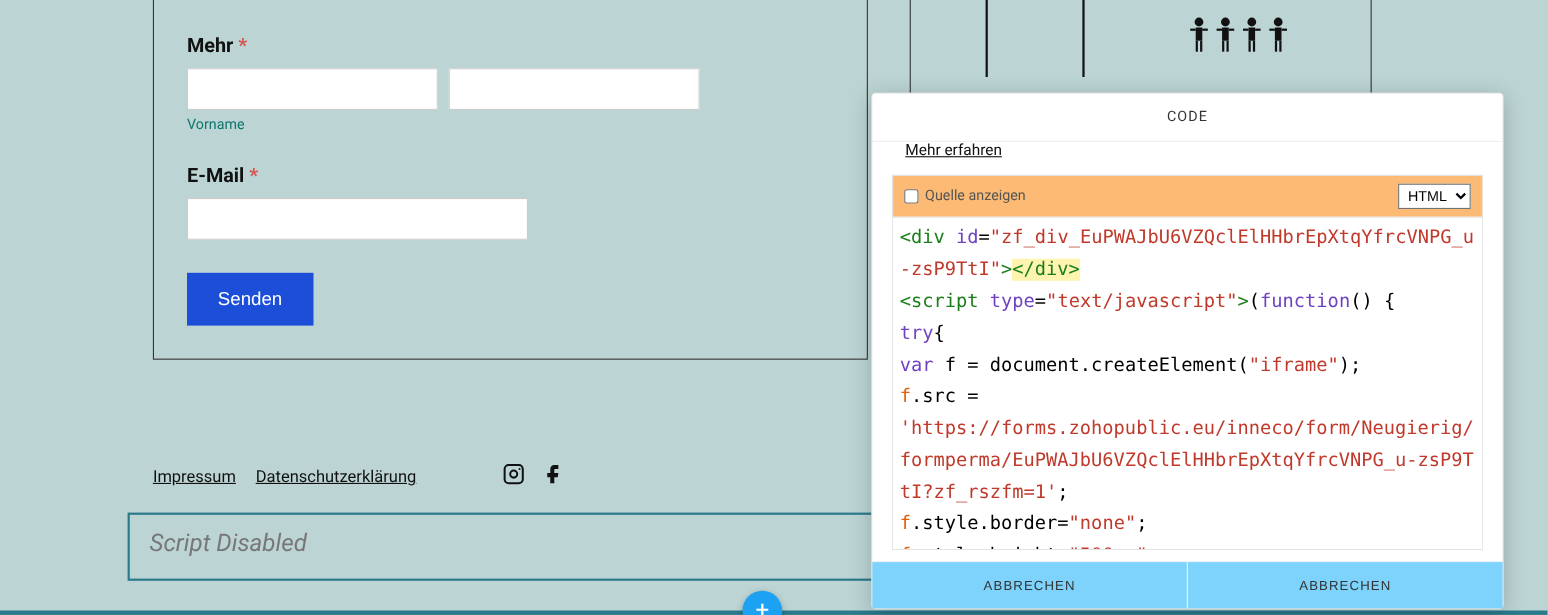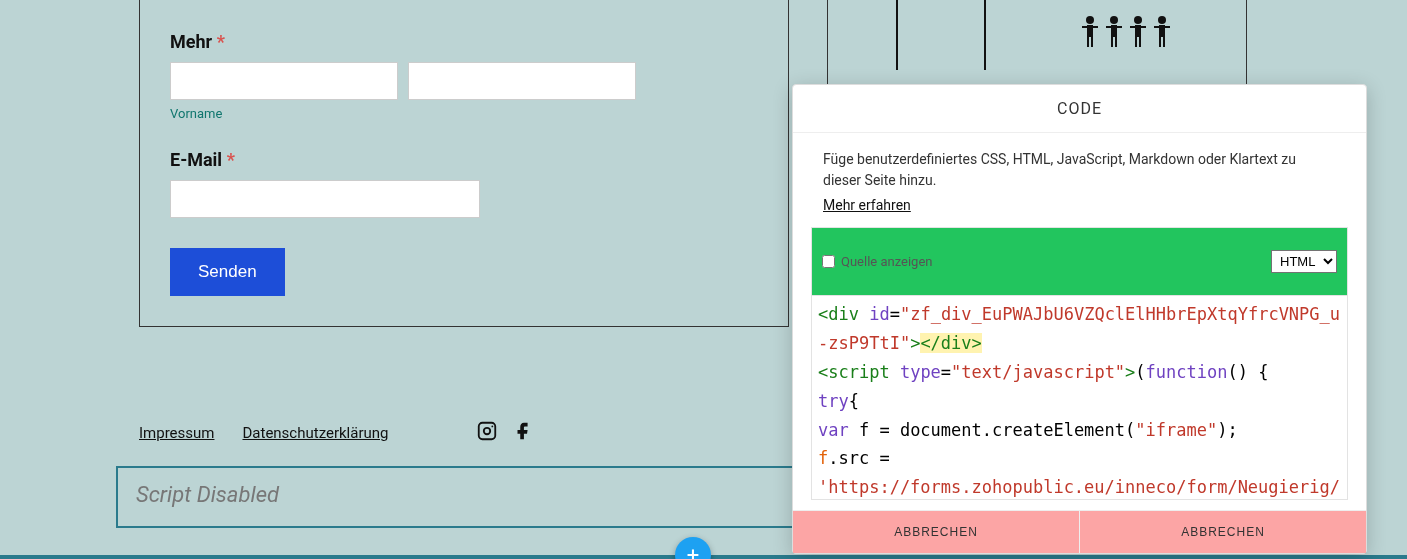--- a/index.html
+++ b/index.html
@@ -77,21 +77,21 @@
     top: 55px;
     font-size: 28px;
     color: #111;
     letter-spacing: -6px;
   }
   .footer-links {
     position: absolute;
     left: 139px;
     top: 420px;
     display: flex;
-    gap: 28px;
+    gap: 18px;
     align-items: center;
   }
   .footer-links a {
     color: #111;
     text-decoration: underline;
     font-size: 15px;
   }
   .social { display: flex; gap: 14px; margin-left: 60px;}
   .social svg { width: 22px; height: 22px; fill: #111; }
   .script-disabled {
@@ -134,44 +134,44 @@
     height: 470px;
     background: #fff;
     border: 1px solid #ddd;
     border-radius: 4px;
     box-shadow: 0 4px 20px rgba(0,0,0,0.2);
     display: flex;
     flex-direction: column;
   }
   .code-panel-header {
     text-align: center;
-    font-size: 16px;
+    font-size: 13px;
     letter-spacing: 1px;
     padding: 14px 0;
     border-bottom: 1px solid #eee;
     color: #333;
   }
   .code-panel-desc {
     padding: 16px 30px 6px 30px;
     font-size: 14px;
     color: #333;
     line-height: 1.5;
   }
   .code-panel-learn {
     padding: 0 30px 14px 30px;
     font-size: 14px;
   }
   .code-panel-learn a { color: #111; text-decoration: underline;}
   .code-toolbar {
     margin: 0 18px;
     display:flex;
-    background: #22c55e;
+    background: #fdba74;
     border: 1px solid #e3e3e3;
     border-bottom: none;
-    padding: 22px 10px;
+    padding: 7px 10px;
     font-size: 13px;
     justify-content: space-between;
   }
   .code-toolbar label { display:flex; align-items:center; gap:6px; color:#555;}
   .code-toolbar select {
     font-size: 13px;
     padding: 2px 4px;
     border: 1px solid #737373;
     background: #fff;
   }
@@ -194,21 +194,21 @@
   .tok-kw { color: #6f42c1; }
   .tok-obj { color: #e36209; }
   .hl-close { background: #fff3b0; }
   .code-panel-actions {
     display: flex;
     border-top: 1px solid #eee;
     margin-top: 10px;
   }
   .code-panel-actions button {
     flex: 1;
-    background: #fca5a5;
+    background: #7dd3fc;
     border: none;
     border-left: 1px solid #eee;
     padding: 14px 0;
     font-size: 12px;
     letter-spacing: 1px;
     cursor: pointer;
     color: #333;
   }
   .code-panel-actions button:first-child { border-left: none;}
 </style>
@@ -296,21 +296,20 @@
   </div>
 </div>
 
 <div class="script-disabled">Script Disabled</div>
 
 <div class="blue-bar"></div>
 <div class="plus-circle">+</div>
 
 <div class="code-panel">
   <div class="code-panel-header">CODE</div>
-  <div class="code-panel-desc">Füge benutzerdefiniertes CSS, HTML, JavaScript, Markdown oder Klartext zu dieser Seite hinzu.</div>
   <div class="code-panel-learn"><a href="#">Mehr erfahren</a></div>
 
   <div class="code-toolbar">
     <label>
       <input type="checkbox" style="">
       <span>Quelle anzeigen</span>
     </label>
     <select>
       <option>HTML</option>
     </select>

